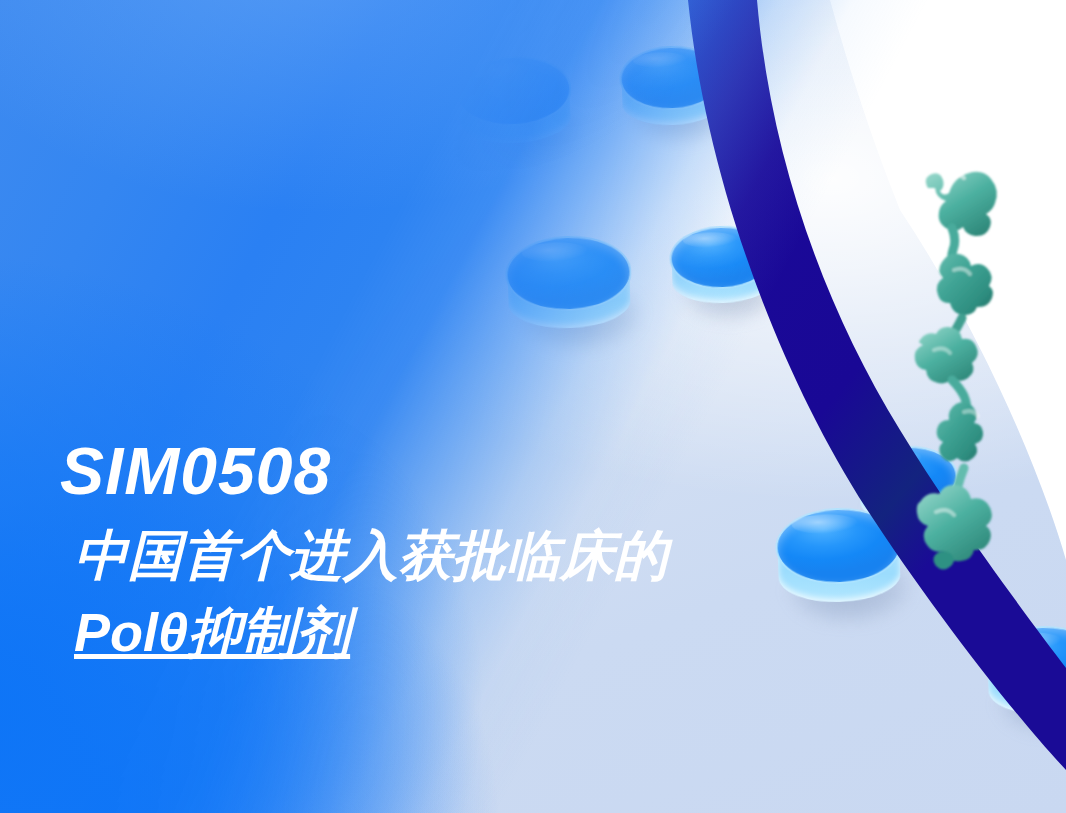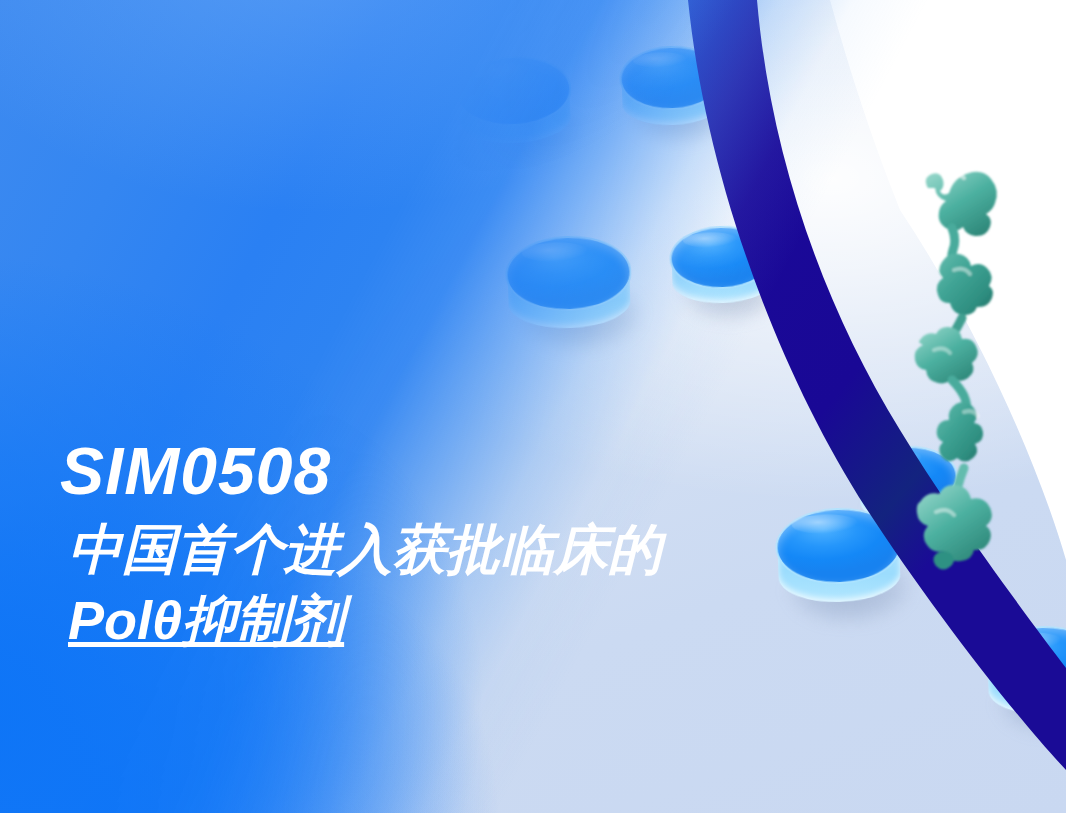--- a/index.html
+++ b/index.html
@@ -159,21 +159,21 @@
     white-space: nowrap;
   }
   .subline {
     font-family: "Liberation Sans", "DejaVu Sans", sans-serif;
     font-weight: bold;
     font-style: italic;
     font-size: 54px;
     line-height: 63px;
     letter-spacing: 0px;
     color: #ffffff;
-    margin: 8px;
+    margin: 14px;
     white-space: nowrap;
   }
   .subline.l2 { margin-top: 2px; text-decoration: underline; }
 </style>
 </head>
 <body>
 
 <div id="poster">
 
   <div class="white-plate"></div>

